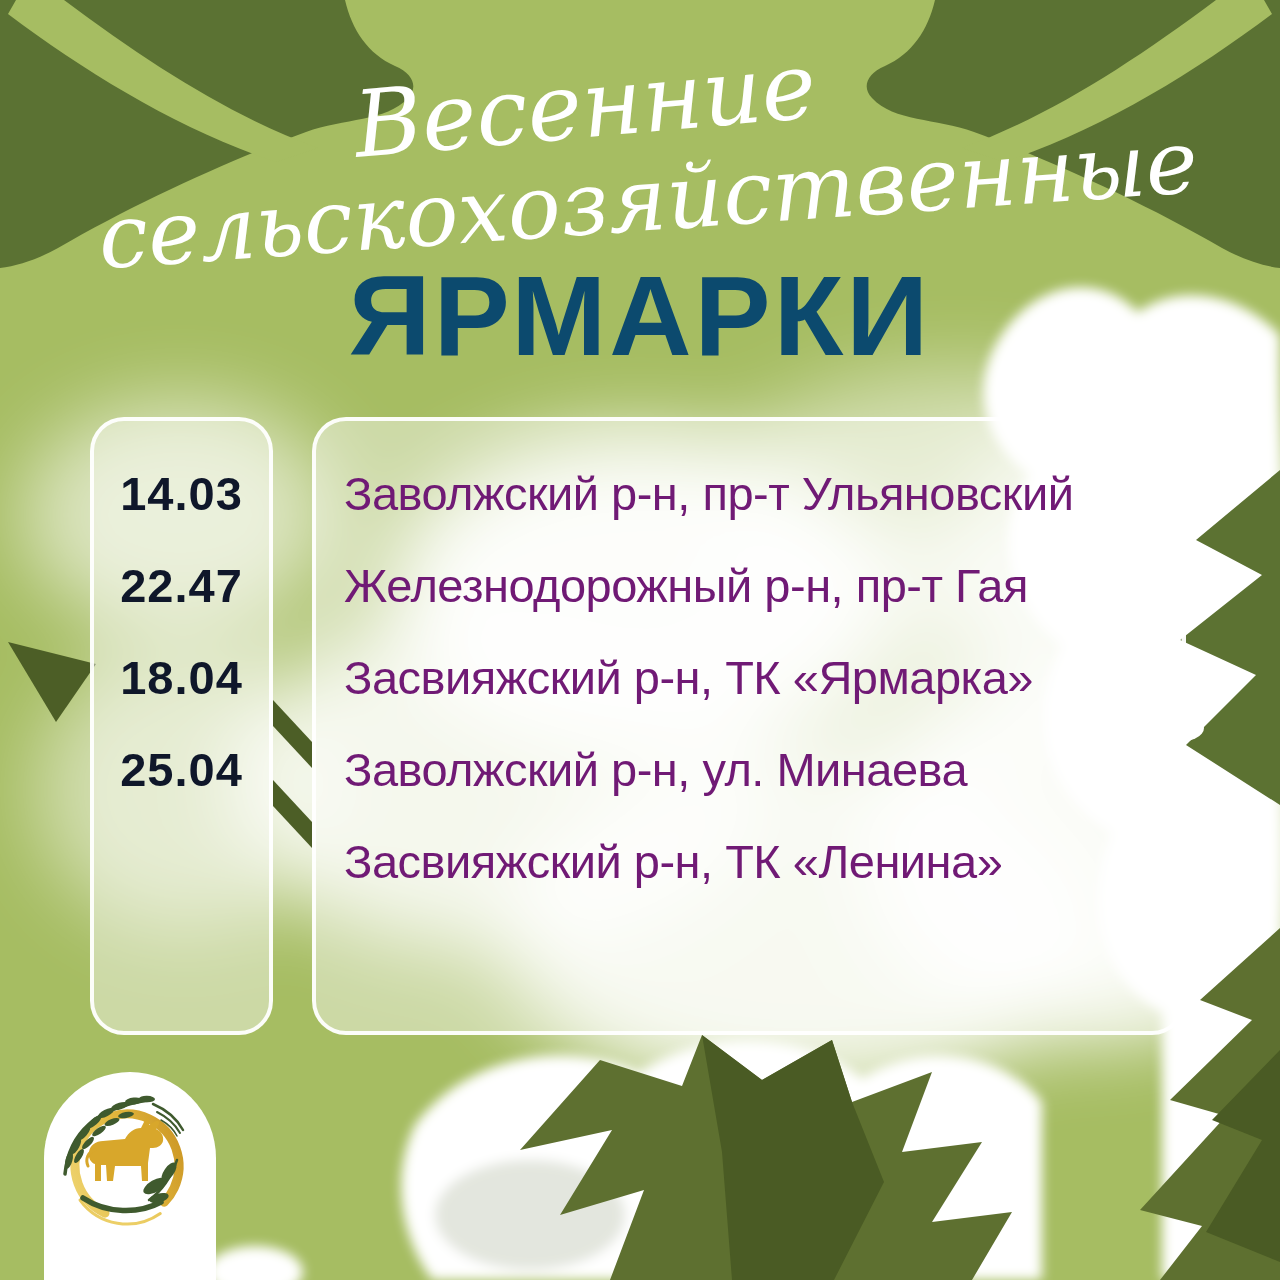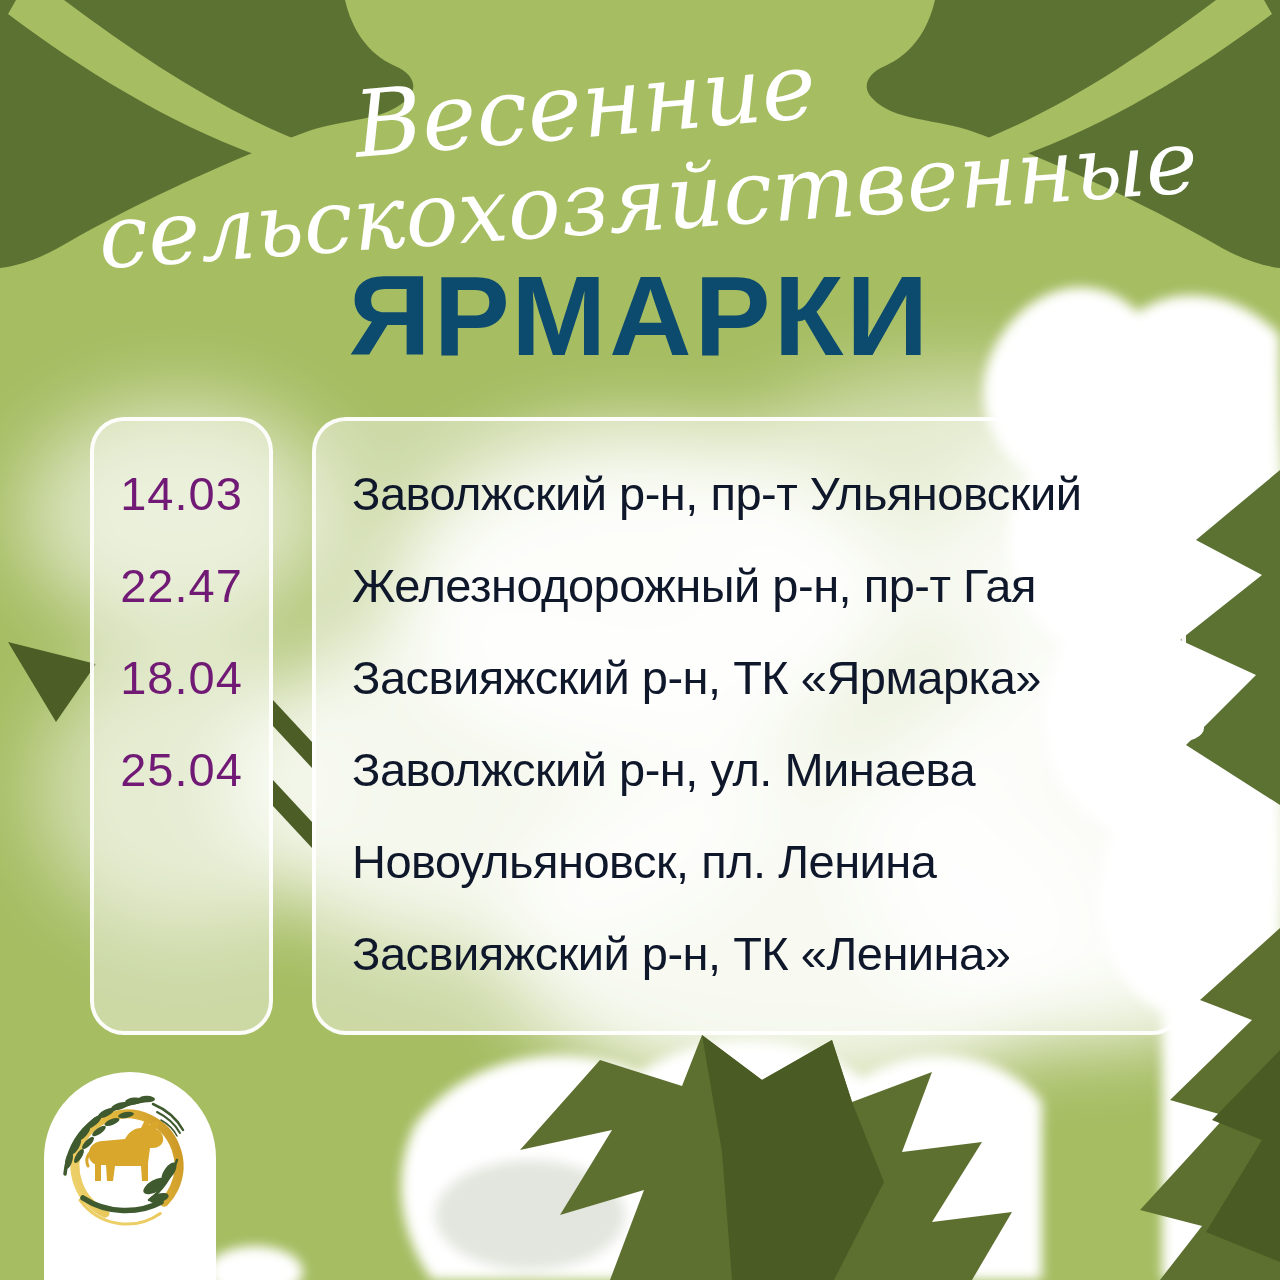--- a/index.html
+++ b/index.html
@@ -16,23 +16,23 @@
   .t3{position:absolute;z-index:3;left:640px;top:250px;transform:translateX(-50%);
       font-size:114px;font-weight:700;letter-spacing:3px;color:#0c4a6e;white-space:nowrap;}
 
   
   .panel{position:absolute;z-index:2;top:417px;height:618px;box-sizing:border-box;
          background:rgba(255,255,255,0.43);border:4px solid rgba(255,255,255,0.93);
          border-radius:34px;padding-top:26px;}
   .panel-dates{left:90px;width:183px;}
   .panel-locs{left:312px;width:874px;}
   .date-cell{height:92px;display:flex;align-items:center;justify-content:center;
-             font-size:47px;font-weight:400;color:#701a75;letter-spacing:1px;}
-  .loc-cell{height:92px;display:flex;align-items:center;padding-left:36px;
-            font-size:47px;font-weight:500;color:#0f172a;white-space:nowrap;letter-spacing:-0.5px;}
+             font-size:47px;font-weight:700;color:#0f172a;letter-spacing:1px;}
+  .loc-cell{height:92px;display:flex;align-items:center;padding-left:28px;
+            font-size:47px;font-weight:500;color:#701a75;white-space:nowrap;letter-spacing:-0.5px;}
 
   
   .logo-arch{position:absolute;z-index:4;left:44px;top:1072px;width:172px;height:208px;
              background:#ffffff;border-radius:86px 86px 0 0;display:flex;justify-content:center;}
   .logo-emblem{margin-top:14px;}
 </style>
 </head>
 <body>
 
 <div id="canvas">
@@ -123,21 +123,20 @@
       <div class="date-cell">14.03</div>
       <div class="date-cell">22.47</div>
       <div class="date-cell">18.04</div>
       <div class="date-cell">25.04</div>
     </div>
   <div class="panel panel-locs" id="locsPanel">
       <div class="loc-cell">Заволжский р-н, пр-т Ульяновский</div>
       <div class="loc-cell">Железнодорожный р-н, пр-т Гая</div>
       <div class="loc-cell">Засвияжский р-н, ТК «Ярмарка»</div>
       <div class="loc-cell">Заволжский р-н, ул. Минаева</div>
-      <div class="loc-cell">Новоульяновск, пл. Ленина</div>
       <div class="loc-cell">Засвияжский р-н, ТК «Ленина»</div>
     </div>
 
   <div class="logo-arch">
     <svg class="logo-emblem" width="150" height="150" viewBox="0 0 150 150">
 
       <circle cx="72" cy="80" r="52" fill="none" stroke="url(#gg)" stroke-width="9" stroke-linecap="round" stroke-dasharray="262 65" transform="rotate(115 72 80)"></circle>
       <circle cx="72" cy="80" r="58" fill="none" stroke="url(#gg)" stroke-width="3" stroke-linecap="round" stroke-dasharray="90 275" transform="rotate(55 72 80)"></circle>
 
       <g fill="#3f5a2e" stroke="none">

